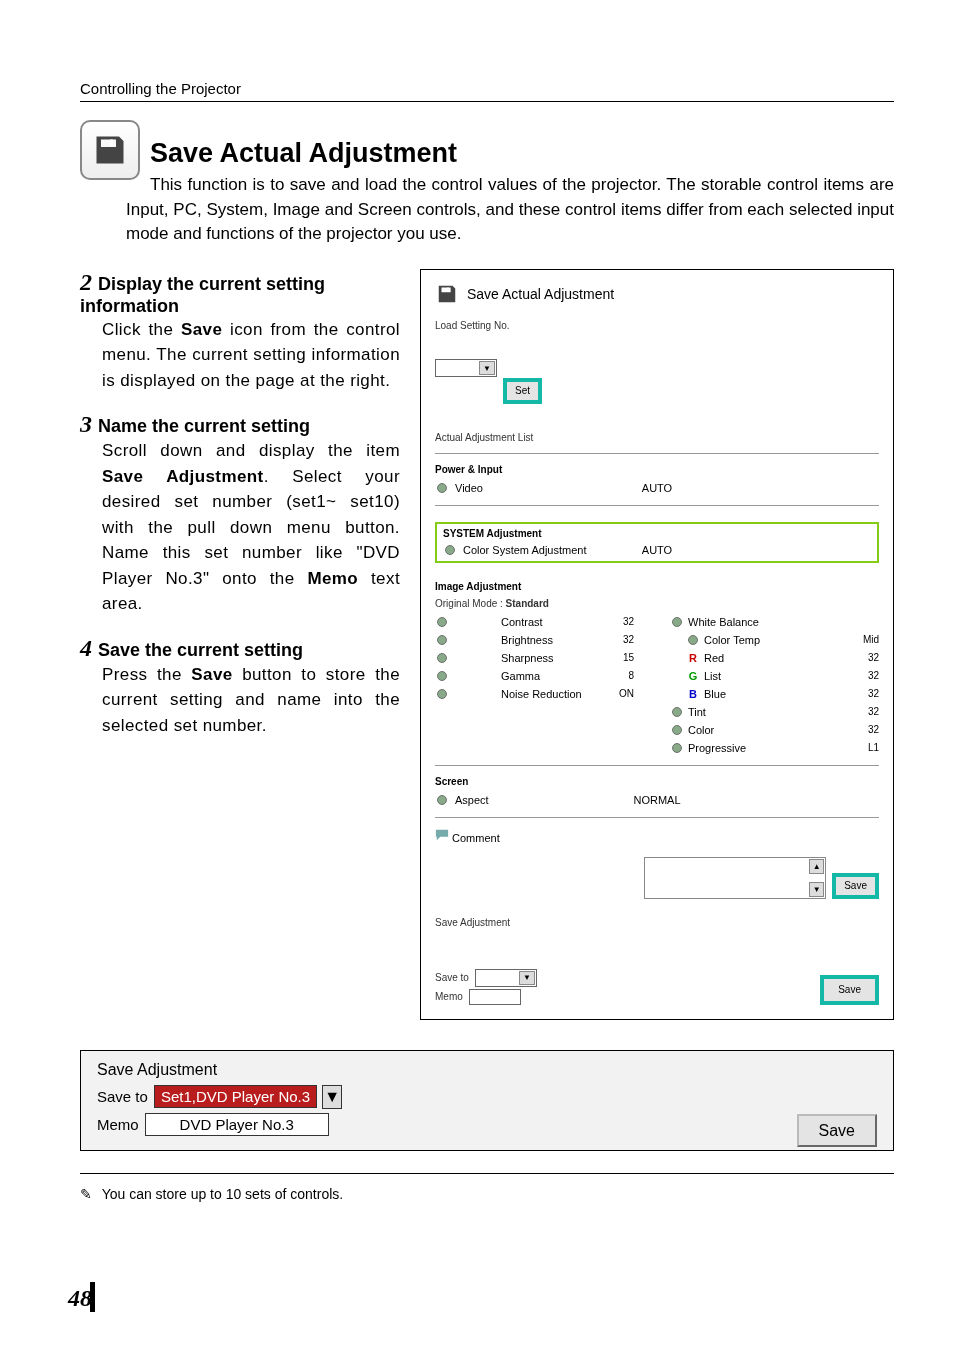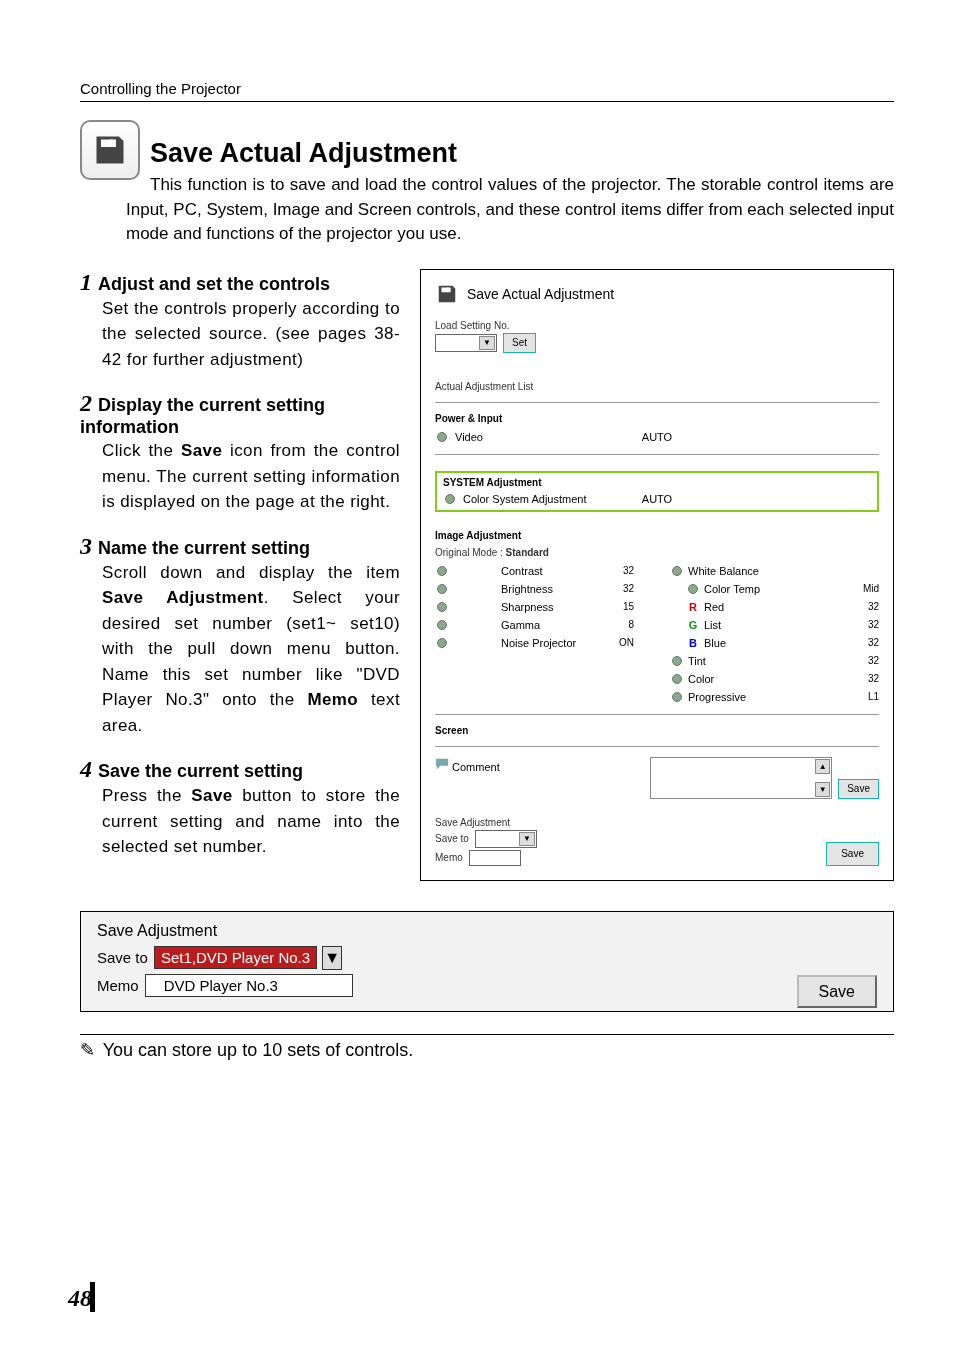--- a/index.html
+++ b/index.html
@@ -25,21 +25,21 @@
 
   
   .screenshot { border:1px solid #000; background:#fff; padding:12px 14px 14px 14px; font-size:11px; box-sizing:border-box; }
   .sc-title-row { display:flex; align-items:center; gap:8px; margin-bottom:14px; }
   .sc-title-row .icon { width:24px; height:24px; display:flex; align-items:center; justify-content:center; }
   .sc-title { font-size:14px; }
   .lbl-sm { font-size:10px; color:#333; }
   .field-row { display:flex; align-items:center; gap:6px; }
   .select-box { border:1px solid #666; height:16px; min-width:44px; background:#fff; display:inline-flex; align-items:center; padding:0 2px; position:relative; }
   .select-box .dd { position:absolute; right:1px; top:1px; bottom:1px; width:14px; background:#ddd; border:1px solid #888; display:flex; align-items:center; justify-content:center; font-size:8px; }
-  .btn-sm { border:1px solid #14b8a6; background:#e4e4e4; padding:1px 8px; font-size:10px; height:16px; display:inline-flex; align-items:center; }
+  .btn-sm { border:4px solid #14b8a6; background:#e4e4e4; padding:1px 8px; font-size:10px; height:16px; display:inline-flex; align-items:center;margin-top:45px; }
   .divider { border-top:1px solid #999; margin:10px 0; }
 
   .sec-head { font-size:10px; font-weight:bold; margin-bottom:6px; }
   .row { display:flex; align-items:center; }
   .row .ic { width:14px; height:14px; margin-right:6px; display:inline-flex; align-items:center; justify-content:center; }
   .row .v { margin-left:auto; }
 
   .row-grid { display:grid; grid-template-columns: 1fr 40px 1fr 40px; gap:4px 6px; align-items:center; }
   .row-grid .ic { width:14px; height:14px; margin-right:4px; display:inline-flex; align-items:center; justify-content:center; vertical-align:middle; }
   .row-grid .line-l { display:flex; align-items:center;gap:48px; }
@@ -57,24 +57,24 @@
   .save-adj-left { flex:1; }
   .input-line { border:1px solid #666; height:14px; min-width:50px; background:#fff; display:inline-block; vertical-align:middle; }
 
   
   .zoom-box { border:1px solid #000; background:#f2f2f2; margin-top:30px; padding:10px 16px; font-size:16px; display:flex; align-items:flex-end; justify-content:space-between; }
   .zoom-left .zhead { font-size:16px; margin-bottom:6px; }
   .z-row { display:flex; align-items:center; gap:6px; margin-bottom:4px; }
   .z-lbl { font-size:15px; }
   .z-select { border:1px solid #333; background:#b91c1c; color:#fff; padding:2px 6px; font-size:15px; display:inline-flex; align-items:center; }
   .z-select-dd { border:1px solid #333; background:#ddd; width:18px; height:22px; display:inline-flex; align-items:center; justify-content:center; margin-left:-1px; }
-  .z-input { border:1px solid #333; background:#fff; padding:2px 18px; font-size:15px; min-width:170px; display:inline-block; }
+  .z-input { border:1px solid #333; background:#fff; padding:2px 6px; font-size:15px; min-width:170px; display:inline-block;text-align:center; }
   .z-save { border:2px outset #bbb; background:#e4e4e4; padding:6px 20px; font-size:16px; }
 
-  .footnote-wrap { margin-top:22px; border-top:1px solid #000; padding-top:4px; font-size:18px; }
+  .footnote-wrap { margin-top:22px; border-top:1px solid #000; padding-top:12px; font-size:14px; }
   .footnote-wrap .pen { display:inline-block; width:14px; margin-right:4px; }
 
   .pagenum { position:absolute; left:68px; bottom:40px; font-size:24px; font-style:italic; font-weight:bold; font-family:"Times New Roman", serif; }
   .pagenum-rule { position:absolute; left:90px; bottom:40px; width:5px; height:30px; background:#000; }
 </style>
 </head>
 <body>
 
 <div class="page">
 
@@ -88,24 +88,20 @@
           <rect x="12" y="5" width="2" height="4" fill="#fff"></rect>
         </svg>
     </div>
     <h1 class="title">Save Actual Adjustment</h1>
     <div class="lead">This function is to save and load the control values of the projector. The storable control items are Input, PC, System, Image and Screen controls, and these control items differ from each selected input mode and functions of the projector you use.</div>
   </div>
 
   <div class="two-col">
 
     <div class="steps-col" id="steps-col">
-        <div class="step">
-          <div><span class="num">1</span><span class="head">Adjust and set the controls</span></div>
-          <div class="body">Set the controls properly according to the selected source. (see pages 38-42 for further adjustment)</div>
-        </div>
         <div class="step">
           <div><span class="num">2</span><span class="head">Display the current setting information</span></div>
           <div class="body">Click the <b>Save</b> icon from the control menu. The current setting information is displayed on the page at the right.</div>
         </div>
         <div class="step">
           <div><span class="num">3</span><span class="head">Name the current setting</span></div>
           <div class="body">Scroll down and display the item <b>Save Adjustment</b>. Select your desired set number (set1~ set10) with the pull down menu button. Name this set number like "DVD Player No.3" onto the <b>Memo</b> text area.</div>
         </div>
         <div class="step">
           <div><span class="num">4</span><span class="head">Save the current setting</span></div>
@@ -246,21 +242,21 @@
               </span>
               <span>List</span>
             </div>
             <div class="val">32</div>
             <div class="line-l">
               <span class="ic">
                 <svg viewBox="0 0 16 16" width="12" height="12">
                   <circle cx="8" cy="8" r="6" fill="#8a8" stroke="#555"></circle>
                 </svg>
               </span>
-              <span>Noise Projector</span>
+              <span>Noise Reduction</span>
             </div>
             <div class="val-l">ON</div>
             <div class="line-r sub">
               <span class="ic">
                 <span style="font-weight:bold;color:#00c;font-size:11px;">B</span>
               </span>
               <span>Blue</span>
             </div>
             <div class="val">32</div>
             <div class="line-l"></div>
@@ -293,20 +289,32 @@
                   <circle cx="8" cy="8" r="6" fill="#8a8" stroke="#555"></circle>
                 </svg>
               </span>
               <span>Progressive</span>
             </div>
             <div class="val">L1</div>
           </div>
         <div class="divider"></div>
 
         <div class="sec-head">Screen</div>
+        <div id="screen-rows">
+            <div class="row" style="position: relative;">
+              <span class="ic">
+                <svg viewBox="0 0 16 16" width="12" height="12">
+                  <circle cx="8" cy="8" r="6" fill="#8a8" stroke="#555"></circle>
+                </svg>
+              </span>
+              <span>Aspect</span>
+              <span style="position:absolute;left:50%;transform:translateX(-50%);">NORMAL</span>
+              <span class="v"></span>
+            </div>
+          </div>
         <div class="divider"></div>
 
         <div style="display:flex; align-items:flex-start; gap:8px; margin-top:6px;">
           <div style="flex:1;">
             <span class="ic" style="display:inline-flex;width:14px;height:14px;">
               <svg viewBox="0 0 16 16" width="14" height="14">
                   <path fill="#7aa" d="M1 2h14v8H6l-4 4V10H1z"></path>
                 </svg>
             </span>
             <span>Comment</span>

